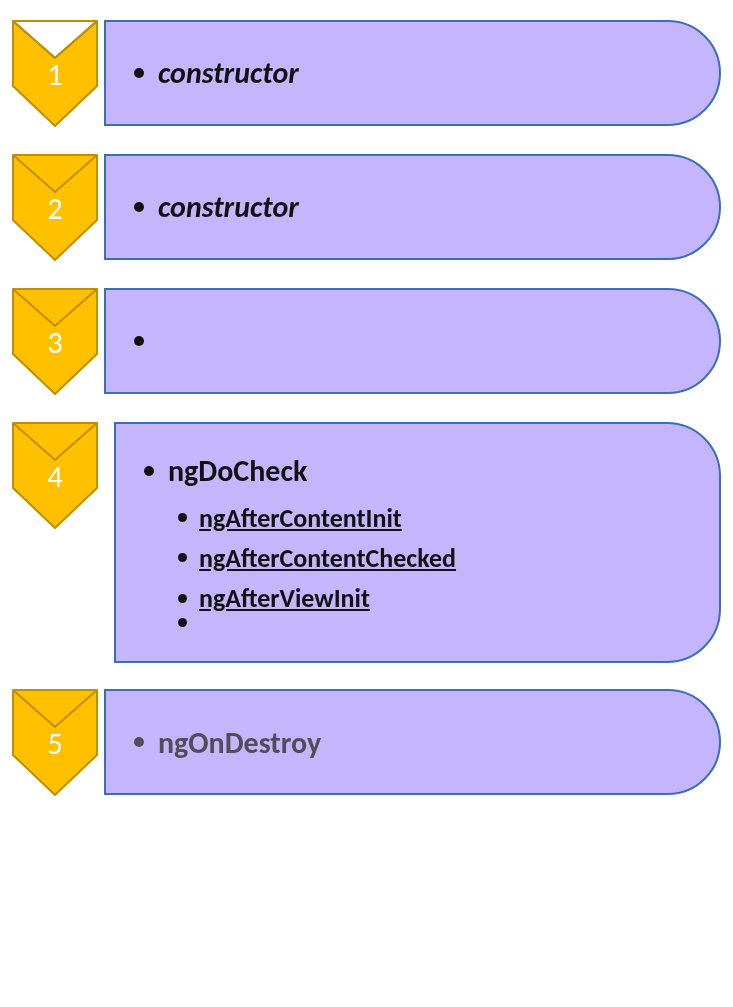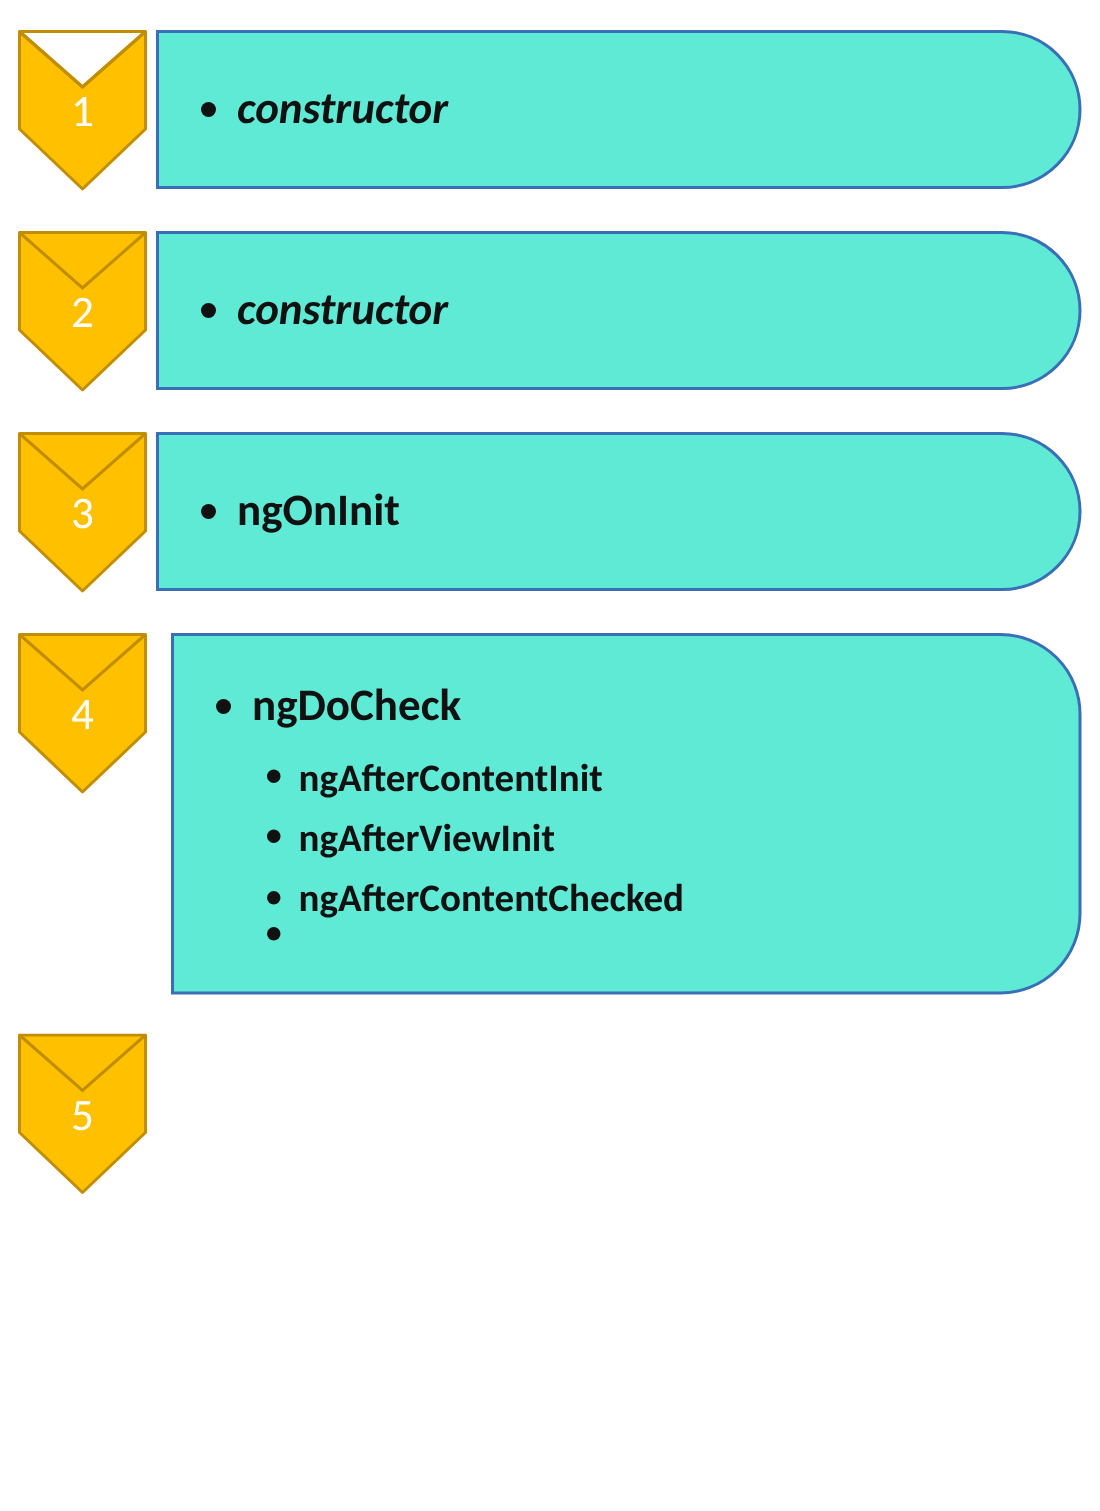--- a/index.html
+++ b/index.html
@@ -51,21 +51,21 @@
   border: 2px solid #3a6fb7;
   border-radius: 0 54px 54px 0;
   padding: 22px 30px 22px 28px;
   box-sizing: border-box;
   min-height: 106px;
   display: flex;
   flex-direction: column;
   justify-content: center;
   color: #111;
 }
-.card.green { background: #5eead4; }
+.card.green { background: #c4b5fd; }
 .item {
   display: flex;
   align-items: center;
   font-size: 30px;
   font-weight: 700;
   line-height: 1.25;
 }
 .item .bullet {
   width: 10px;
   height: 10px;
@@ -79,20 +79,21 @@
 .sublist {
   margin-top: 8px;
   margin-left: 34px;
 }
 .subitem {
   display: flex;
   align-items: center;
   font-size: 26px;
   font-weight: 700;
   line-height: 1.55;
+  text-decoration: underline;
 }
 .subitem .bullet {
   width: 9px;
   height: 9px;
   border-radius: 50%;
   background: #111;
   margin-right: 12px;
   flex-shrink: 0;
 }
 </style>
@@ -141,21 +142,20 @@
       <svg width="86" height="108" viewBox="0 0 86 108">
         <path d="M1 1 L85 1 L85 66 L43 106 L1 66 Z" fill="#ffc000" stroke="#c08e00" stroke-width="2" stroke-linejoin="round"></path>
         <path d="M1 1 L43 38 L85 1" fill="none" stroke="#c08e00" stroke-width="2"></path>
       </svg>
       <div class="num">3</div>
     </div>
   </div>
   <div class="card green">
     <div class="item">
       <span class="bullet"></span>
-      <span>ngOnInit</span>
     </div>
   </div>
 </div>
 
 <div class="row">
   <div class="badge-wrap">
     <div class="chevron">
       <svg width="86" height="108" viewBox="0 0 86 108">
         <path d="M1 1 L85 1 L85 66 L43 106 L1 66 Z" fill="#ffc000" stroke="#c08e00" stroke-width="2" stroke-linejoin="round"></path>
         <path d="M1 1 L43 38 L85 1" fill="none" stroke="#c08e00" stroke-width="2"></path>
@@ -168,36 +168,42 @@
       <span class="bullet"></span>
       <span>ngDoCheck</span>
     </div>
     <div class="sublist">
       <div class="subitem">
         <span class="bullet"></span>
         <span>ngAfterContentInit</span>
       </div>
       <div class="subitem">
         <span class="bullet"></span>
+        <span>ngAfterContentChecked</span>
+      </div>
+      <div class="subitem">
+        <span class="bullet"></span>
         <span>ngAfterViewInit</span>
       </div>
       <div class="subitem">
         <span class="bullet"></span>
-        <span>ngAfterContentChecked</span>
-      </div>
-      <div class="subitem">
-        <span class="bullet"></span>
       </div>
     </div>
   </div>
 </div>
 
 <div class="row" style="margin-bottom:0;">
   <div class="badge-wrap">
     <div class="chevron">
       <svg width="86" height="108" viewBox="0 0 86 108">
         <path d="M1 1 L85 1 L85 66 L43 106 L1 66 Z" fill="#ffc000" stroke="#c08e00" stroke-width="2" stroke-linejoin="round"></path>
         <path d="M1 1 L43 38 L85 1" fill="none" stroke="#c08e00" stroke-width="2"></path>
       </svg>
       <div class="num">5</div>
     </div>
   </div>
+  <div class="card green">
+    <div class="item dim">
+      <span class="bullet" style="background:#3d3d3d;"></span>
+      <span>ngOnDestroy</span>
+    </div>
+  </div>
 </div>
 
 </body></html>

